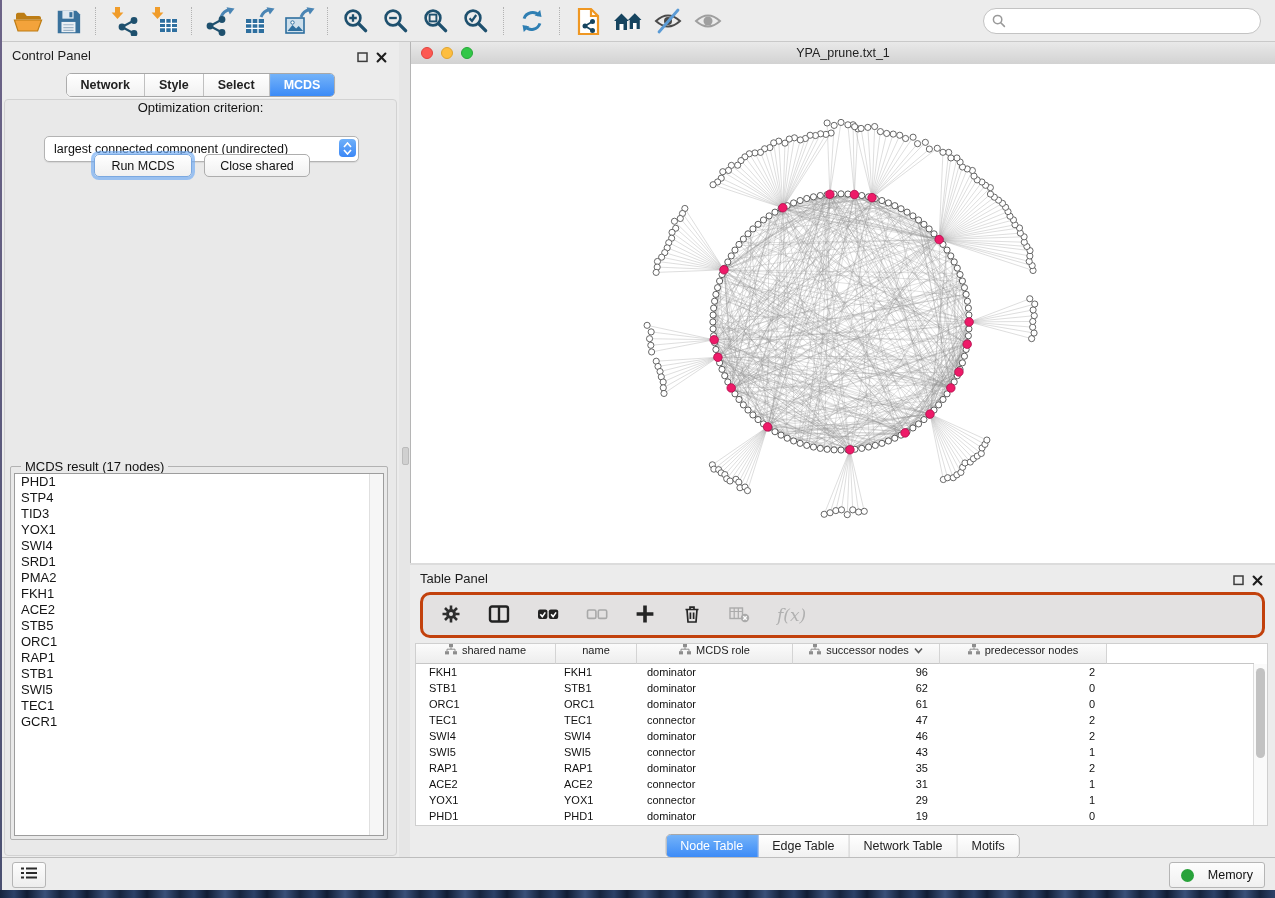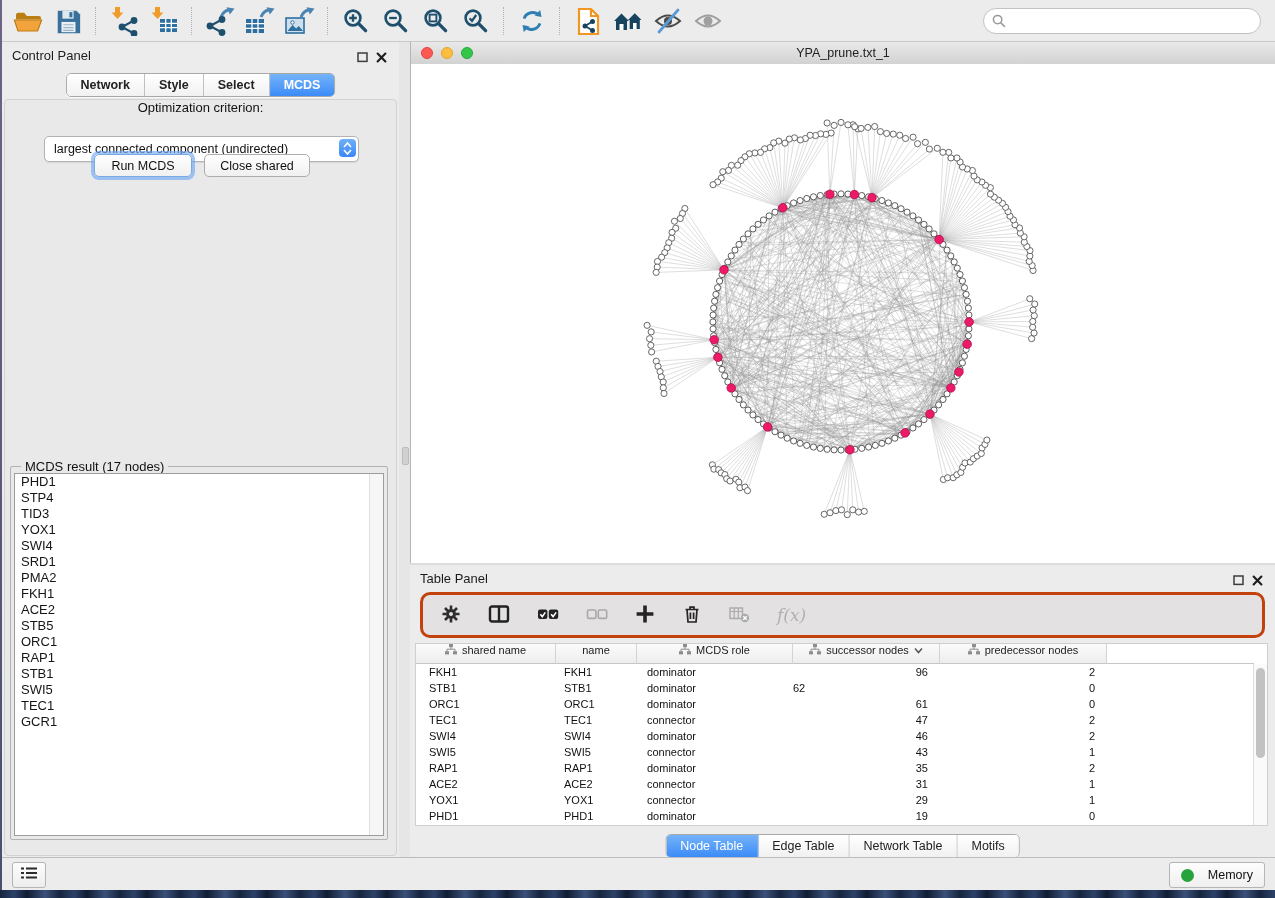--- a/index.html
+++ b/index.html
@@ -1452,21 +1452,21 @@
             <div class="nt-cell" style="width: 140px; padding-left: 13px;">FKH1</div>
             <div class="nt-cell" style="width: 81px; padding-left: 8px;">FKH1</div>
             <div class="nt-cell" style="width: 156px; padding-left: 10px;">dominator</div>
             <div class="nt-cell" style="width: 147px; text-align: right; padding-right: 12px;">96</div>
             <div class="nt-cell" style="width: 167px; text-align: right; padding-right: 12px;">2</div>
           </div>
           <div class="nt-row">
             <div class="nt-cell" style="width: 140px; padding-left: 13px;">STB1</div>
             <div class="nt-cell" style="width: 81px; padding-left: 8px;">STB1</div>
             <div class="nt-cell" style="width: 156px; padding-left: 10px;">dominator</div>
-            <div class="nt-cell" style="width: 147px; text-align: left; padding-right: 12px;">62</div>
+            <div class="nt-cell" style="width: 147px; text-align: right; padding-right: 12px;">62</div>
             <div class="nt-cell" style="width: 167px; text-align: right; padding-right: 12px;">0</div>
           </div>
           <div class="nt-row">
             <div class="nt-cell" style="width: 140px; padding-left: 13px;">ORC1</div>
             <div class="nt-cell" style="width: 81px; padding-left: 8px;">ORC1</div>
             <div class="nt-cell" style="width: 156px; padding-left: 10px;">dominator</div>
             <div class="nt-cell" style="width: 147px; text-align: right; padding-right: 12px;">61</div>
             <div class="nt-cell" style="width: 167px; text-align: right; padding-right: 12px;">0</div>
           </div>
           <div class="nt-row">

